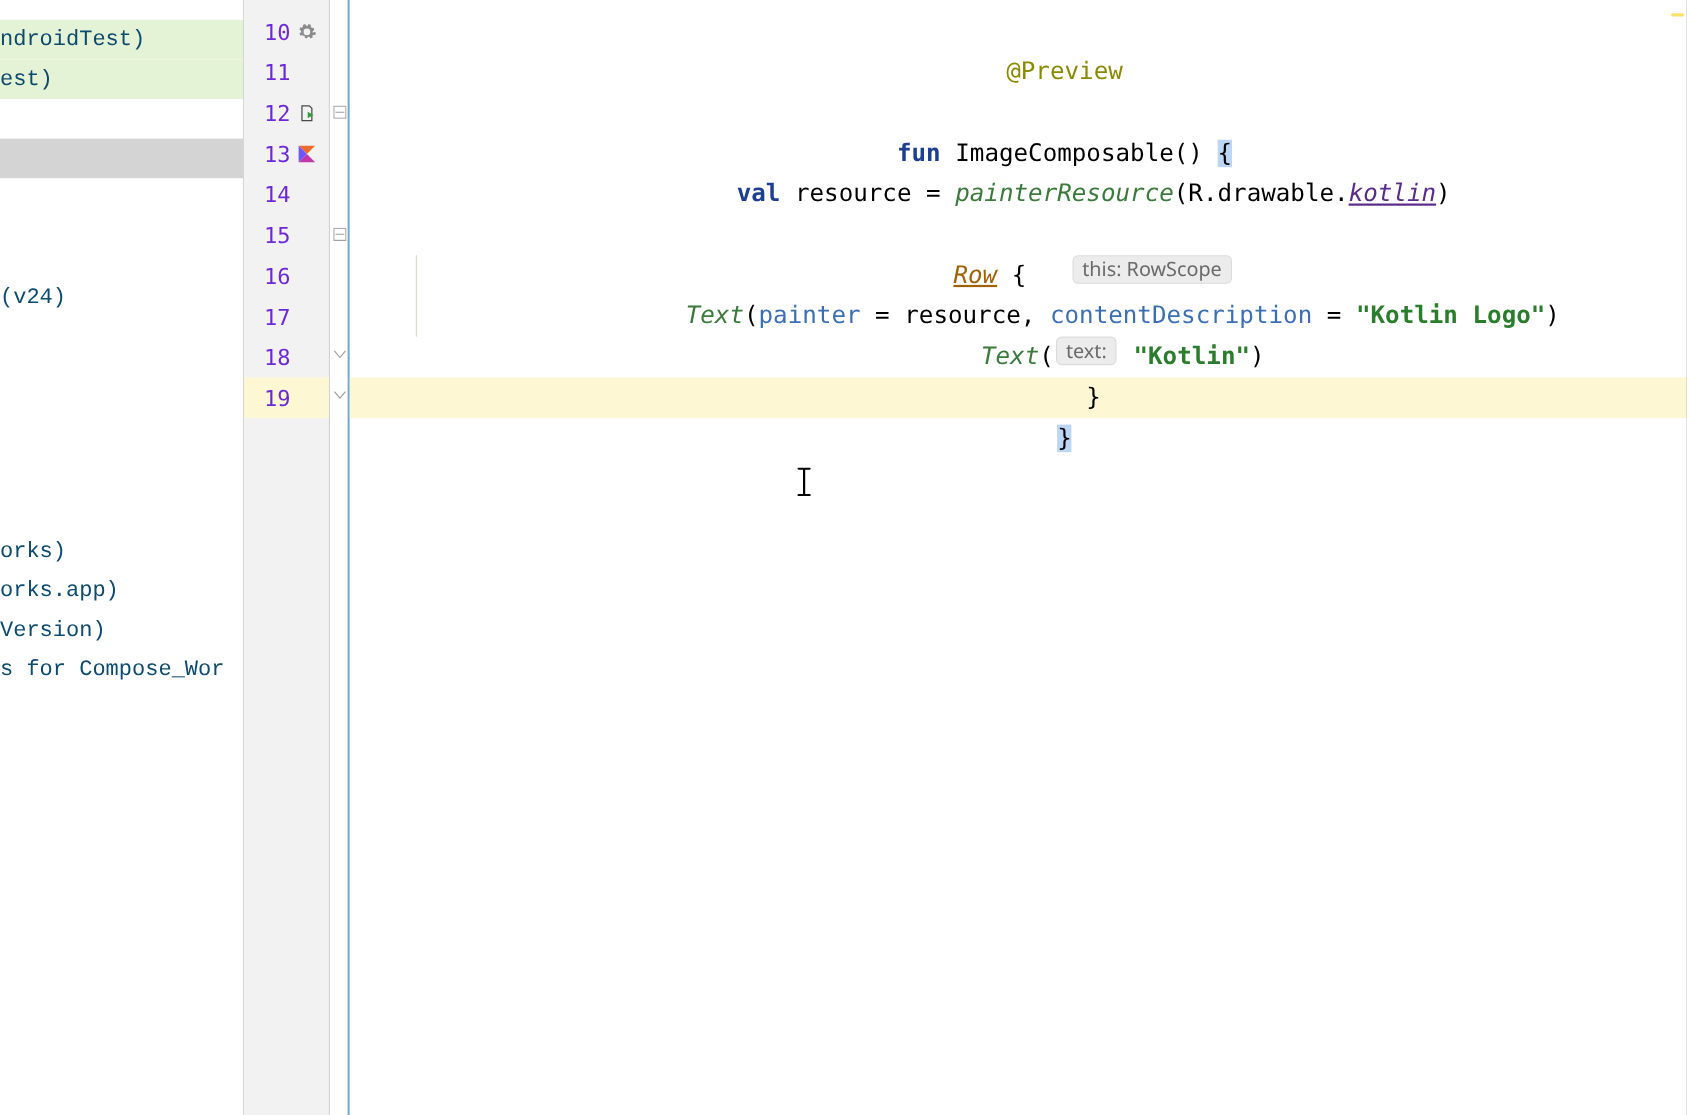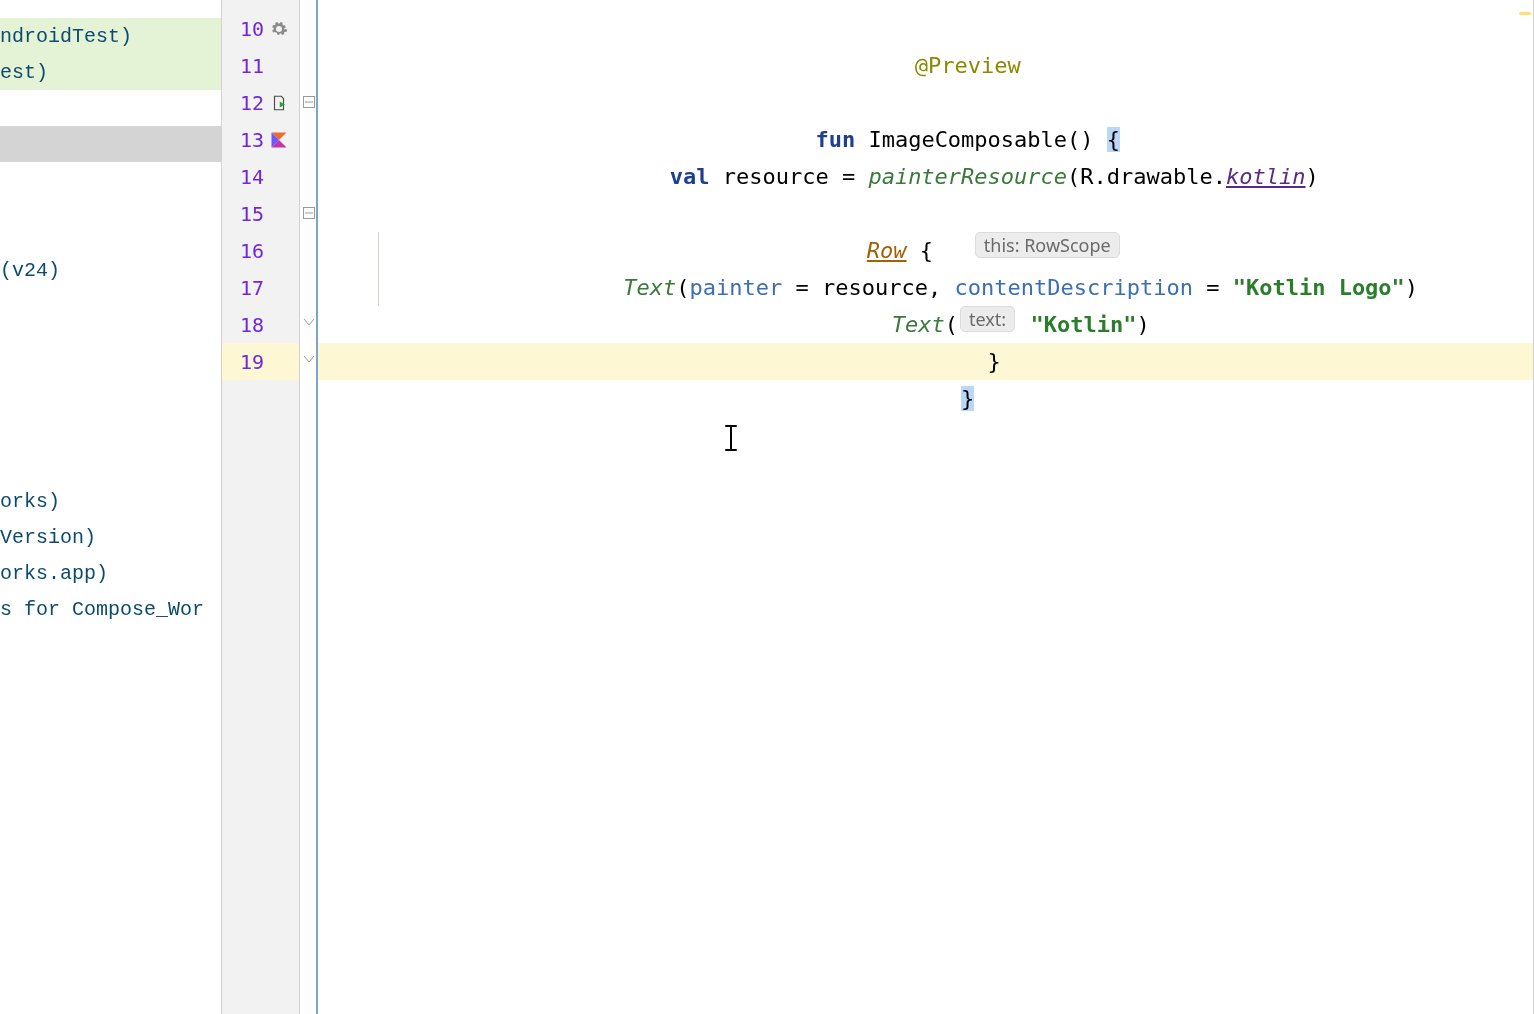--- a/index.html
+++ b/index.html
@@ -164,24 +164,24 @@
     <div class="sidebar-item sel"></div>
     <div class="sidebar-spacer" style="--h:90px"></div>
     <div class="sidebar-item">
         <span>(v24)</span>
       </div>
     <div class="sidebar-spacer" style="--h:195px"></div>
     <div class="sidebar-item">
         <span>orks)</span>
       </div>
     <div class="sidebar-item">
+        <span>orks.app)</span>
+      </div>
+    <div class="sidebar-item">
         <span> Version)</span>
-      </div>
-    <div class="sidebar-item">
-        <span>orks.app)</span>
       </div>
     <div class="sidebar-item">
         <span>s for Compose_Wor</span>
       </div>
   </div>
 
   <div class="gutter">
 
     <div class="gutter-row" style="top:10px">
       <span class="gutter-num">10</span>

